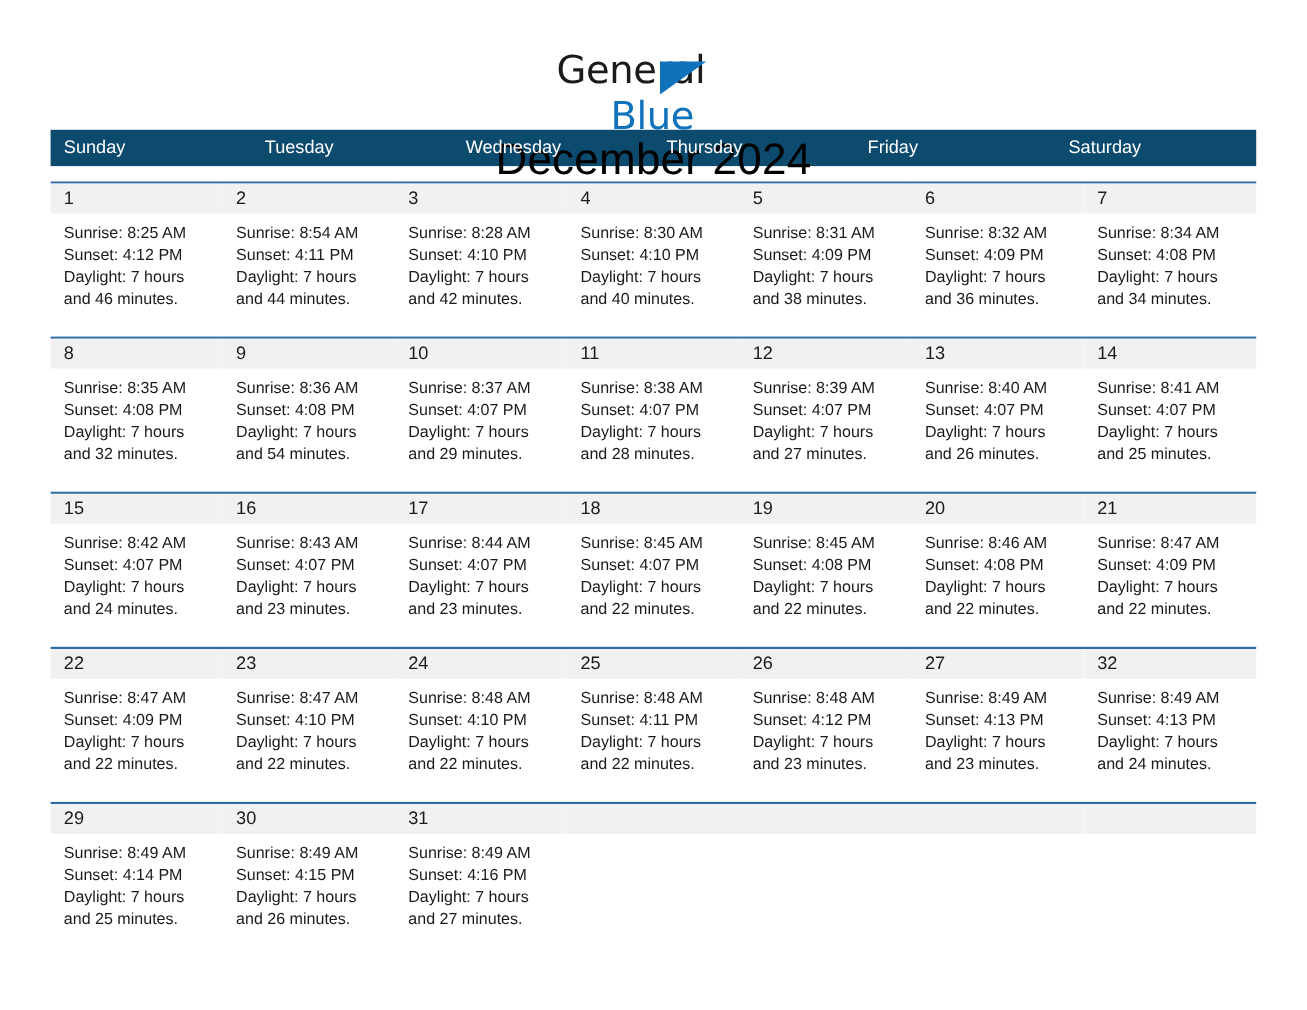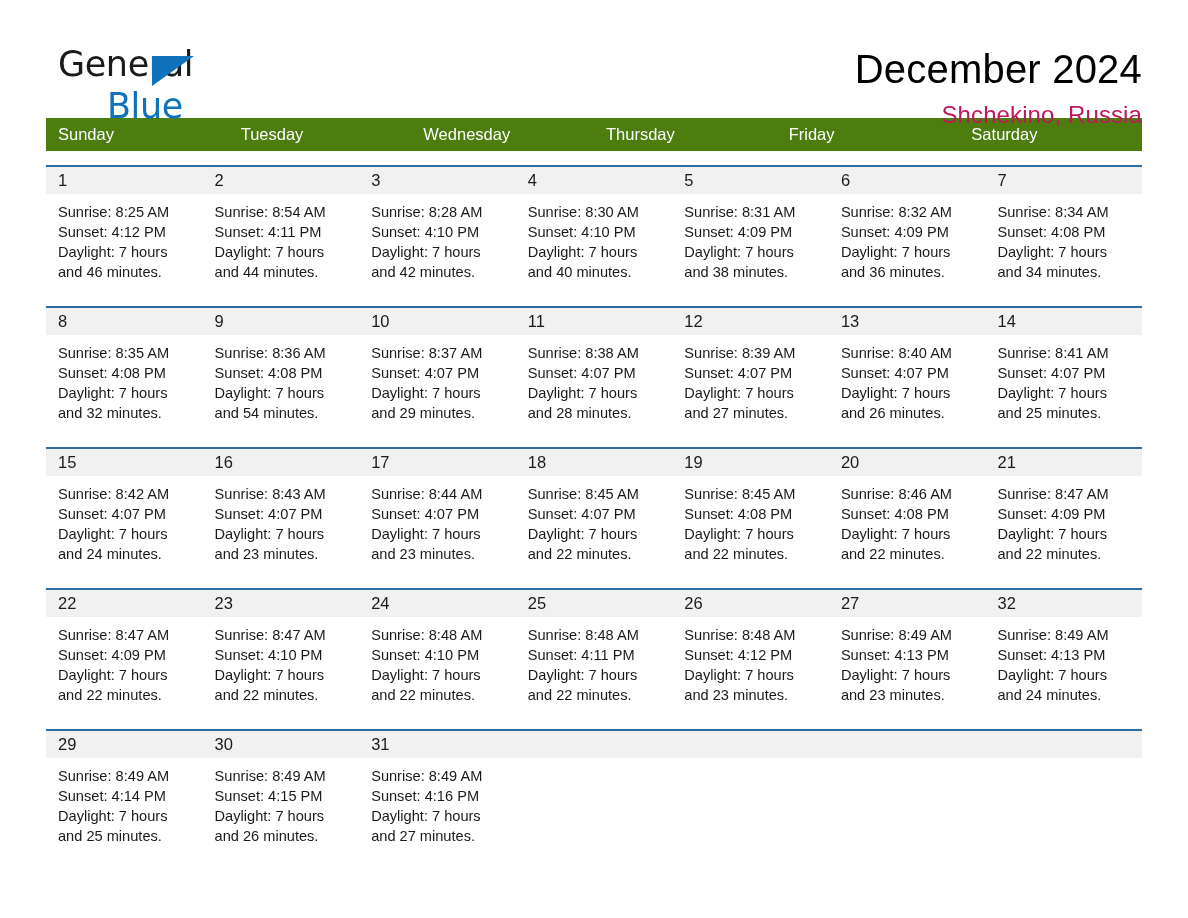--- a/index.html
+++ b/index.html
@@ -19,25 +19,26 @@
     position: relative;
     width: 1188px;
     height: 918px;
     box-sizing: border-box;
     padding: 0 46px;
   }
 
   
   .top {
     display: flex;
-    align-items: flex-start;
+    align-items: center;
     justify-content: space-between;
     padding-top: 44px;
     height: 104px;
     box-sizing: border-box;
+    flex-direction: column;
   }
   .brand {
     position: relative;
     width: 200px;
     height: 76px;
     flex: 0 0 auto;
   }
   .brand-general {
     position: absolute;
     left: 12px;
@@ -91,21 +92,21 @@
     letter-spacing: 0.1px;
   }
 
   
   .calendar {
     margin-top: 14px;
     width: 1096px;
   }
   .week-head {
     display: flex;
-    background: #4d7c0f;
+    background: #0c4a6e;
     height: 33px;
   }
   .week-head .dow {
     flex: 1 1 0;
     min-width: 0;
     color: #ffffff;
     font-size: 16.5px;
     line-height: 33px;
     padding-left: 12px;
     box-sizing: border-box;

